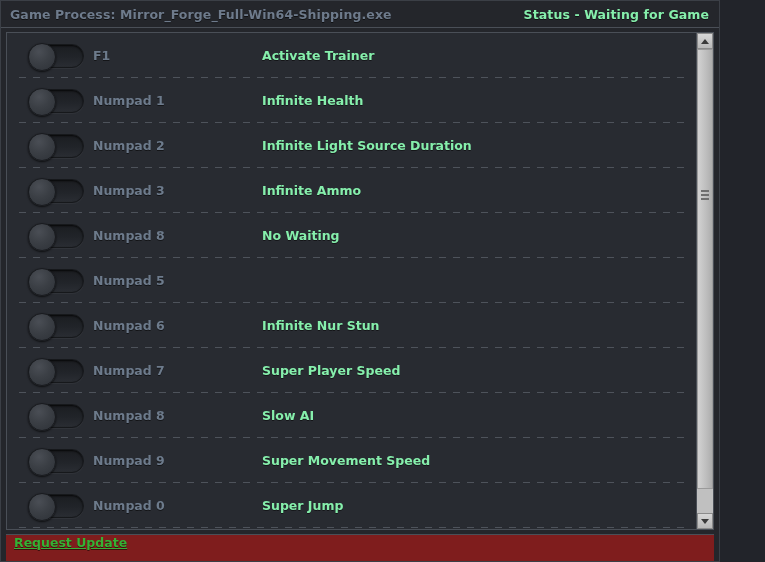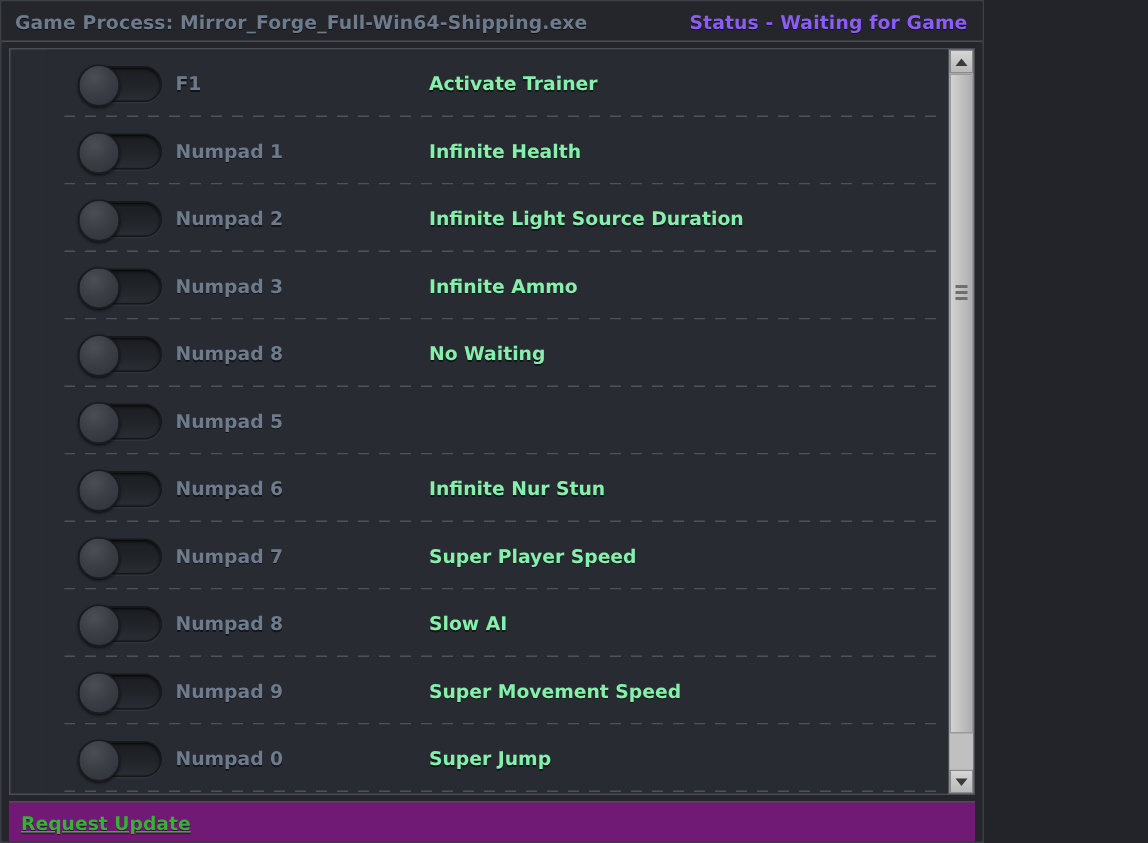--- a/index.html
+++ b/index.html
@@ -8,21 +8,21 @@
   html, body {
     width: 765px;
     height: 562px;
     overflow: hidden;
     background: #22242a;
     font-family: "DejaVu Sans", sans-serif;
   }
 
   #app {
     position: relative;
-    width: 656px;
+    width: 720px;
     height: 562px;
     background: #24262b;
     border: 1px solid #3b3f46;
     display: flex;
     flex-direction: column;
   }
 
   
   .header {
     flex: 0 0 27px;
@@ -35,32 +35,31 @@
     padding: 0 10px 0 9px;
   }
   .header-text {
     font-size: 12.5px;
     font-weight: bold;
     color: #6e7b8c;
     letter-spacing: 0.1px;
     white-space: nowrap;
     text-shadow: 0 1px 0 rgba(0,0,0,0.55);
   }
-  .header-status { color: #8b5cf6; }
+  .header-status { color: #86efac; }
 
   
   .list-wrap {
     position: relative;
     flex: 1 1 auto;
     margin: 4px 5px 0 5px;
     border: 1px solid #4a4f57;
     background: #282b31;
     overflow: hidden;
     display: flex;
-    padding-left: 24px;
   }
 
   .list-viewport {
     position: relative;
     flex: 1 1 auto;
     overflow: hidden;
     background: #282b31;
   }
 
   .list-inner {
@@ -186,28 +185,28 @@
     display: block;
     height: 2px;
     margin: 2px 0;
     background: #6f6f6f;
   }
 
   
   .footer {
     flex: 0 0 27px;
     height: 27px;
-    background: #701a75;
+    background: #7f1d1d;
     border-top: 1px solid #4a4f57;
     margin: 4px 5px 0 5px;
     border-left: none;
     border-right: none;
     border-bottom: none;
     display: flex;
-    align-items: center;
+    align-items: flex-start;
     padding-left: 8px;
   }
   .link {
     font-size: 12.5px;
     font-weight: bold;
     color: #35b135;
     text-decoration: underline;
     cursor: pointer;
     text-shadow: 0 1px 0 rgba(0,0,0,0.5);
   }

